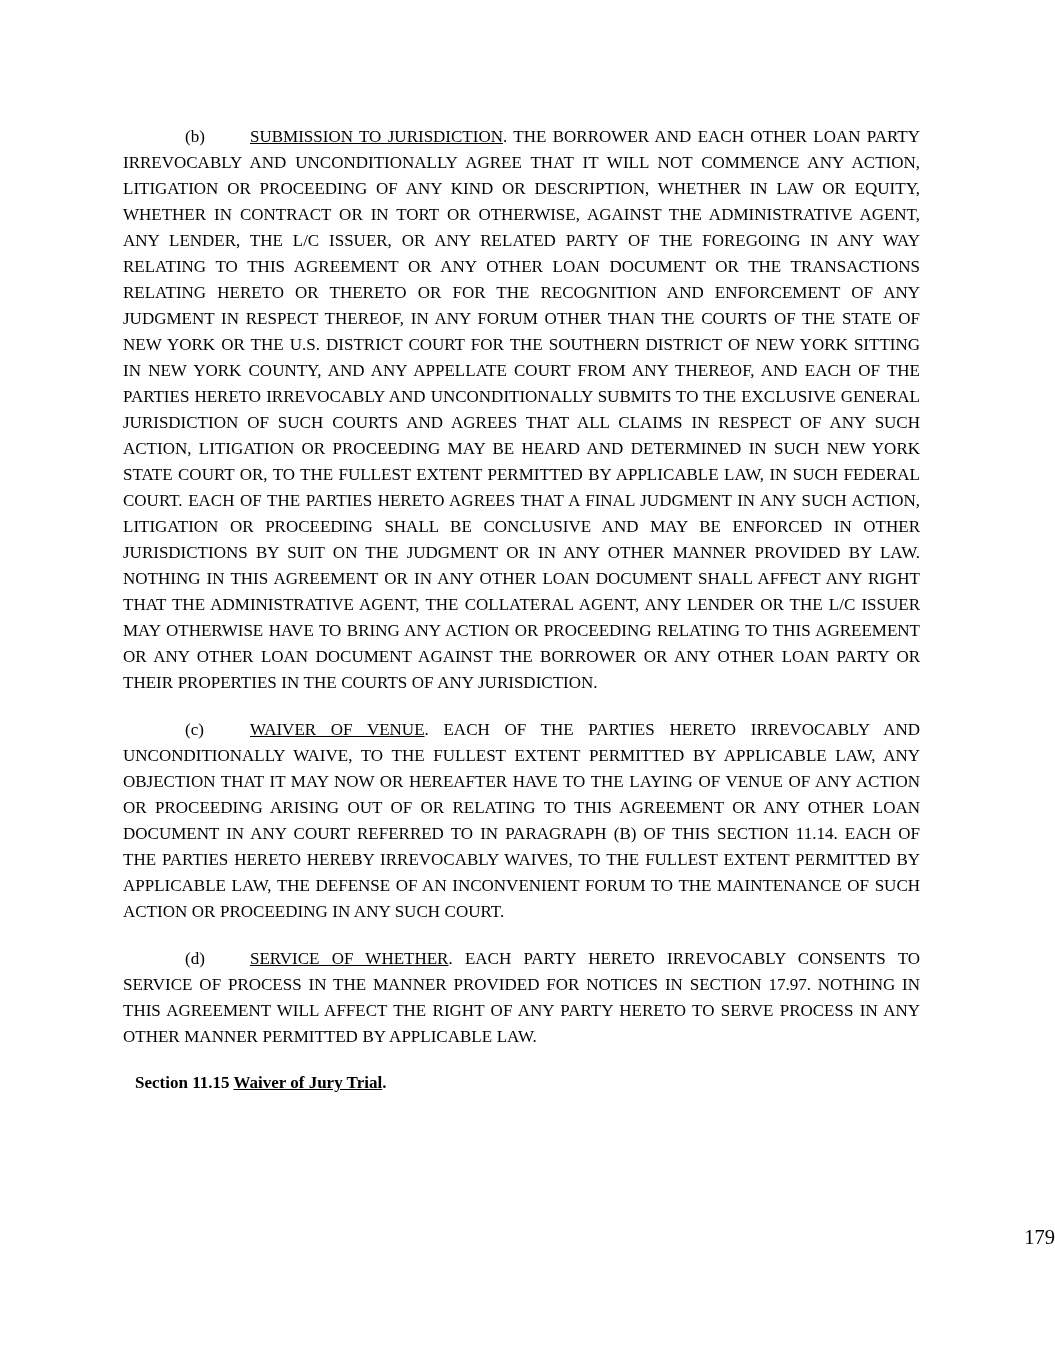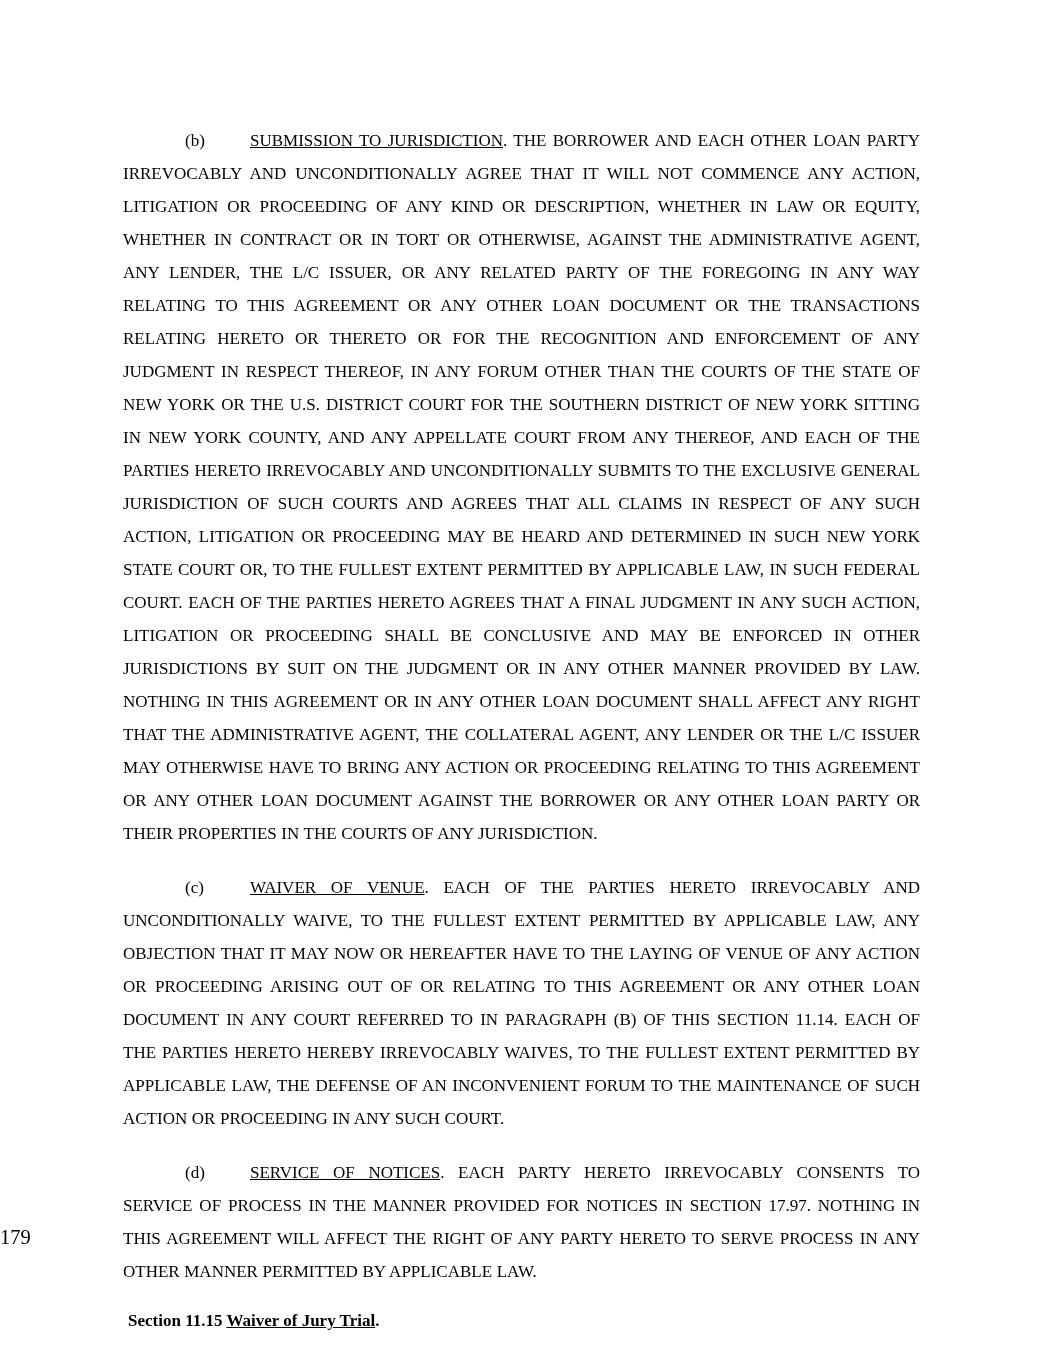--- a/index.html
+++ b/index.html
@@ -18,47 +18,47 @@
     position: absolute;
     left: 123px;
     top: 124px;
     width: 809px;
   }
   p.para {
     margin: 0 12px 21px 0;
     text-indent: 62px;
     text-align: justify;
     font-size: 17px;
-    line-height: 33px;
+    line-height: 26px;
     word-spacing: 0.02em;
   }
   .para-label {
     display: inline-block;
     width: 65px;
     text-indent: 0;
   }
   .para-heading {
     text-decoration: underline;
   }
   .section-line {
-    margin: 5px;
+    margin: 12px;
     font-size: 17px;
     line-height: 23.8px;
     font-weight: bold;
     text-align: left;
   }
   .section-title {
     text-decoration: underline;
   }
   .page-number {
     position: absolute;
     left: 0;
     top: 1226px;
     width: 1055px;
-    text-align: left;
+    text-align: right;
     font-size: 20.5px;
     line-height: 22px;
   }
   .footnote {
     position: absolute;
     left: 122px;
     top: 1259px;
     width: 812px;
     font-size: 16px;
     line-height: 20.7px;
@@ -68,21 +68,21 @@
 </head>
 <body>
 
 <div class="page">
   <div class="content">
 
     <p class="para"><span class="para-label">(b)</span><span class="para-heading">SUBMISSION TO JURISDICTION</span><span>.</span> <span>THE BORROWER AND EACH OTHER LOAN PARTY IRREVOCABLY AND UNCONDITIONALLY AGREE THAT IT WILL NOT COMMENCE ANY ACTION, LITIGATION OR PROCEEDING OF ANY KIND OR DESCRIPTION, WHETHER IN LAW OR EQUITY, WHETHER IN CONTRACT OR IN TORT OR OTHERWISE, AGAINST THE ADMINISTRATIVE AGENT, ANY LENDER, THE L/C ISSUER, OR ANY RELATED PARTY OF THE FOREGOING IN ANY WAY RELATING TO THIS AGREEMENT OR ANY OTHER LOAN DOCUMENT OR THE TRANSACTIONS RELATING HERETO OR THERETO OR FOR THE RECOGNITION AND ENFORCEMENT OF ANY JUDGMENT IN RESPECT THEREOF, IN ANY FORUM OTHER THAN THE COURTS OF THE STATE OF NEW YORK OR THE U.S. DISTRICT COURT FOR THE SOUTHERN DISTRICT OF NEW YORK SITTING IN NEW YORK COUNTY, AND ANY APPELLATE COURT FROM ANY THEREOF, AND EACH OF THE PARTIES HERETO IRREVOCABLY AND UNCONDITIONALLY SUBMITS TO THE EXCLUSIVE GENERAL JURISDICTION OF SUCH COURTS AND AGREES THAT ALL CLAIMS IN RESPECT OF ANY SUCH ACTION, LITIGATION OR PROCEEDING MAY BE HEARD AND DETERMINED IN SUCH NEW YORK STATE COURT OR, TO THE FULLEST EXTENT PERMITTED BY APPLICABLE LAW, IN SUCH FEDERAL COURT. EACH OF THE PARTIES HERETO AGREES THAT A FINAL JUDGMENT IN ANY SUCH ACTION, LITIGATION OR PROCEEDING SHALL BE CONCLUSIVE AND MAY BE ENFORCED IN OTHER JURISDICTIONS BY SUIT ON THE JUDGMENT OR IN ANY OTHER MANNER PROVIDED BY LAW. NOTHING IN THIS AGREEMENT OR IN ANY OTHER LOAN DOCUMENT SHALL AFFECT ANY RIGHT THAT THE ADMINISTRATIVE AGENT, THE COLLATERAL AGENT, ANY LENDER OR THE L/C ISSUER MAY OTHERWISE HAVE TO BRING ANY ACTION OR PROCEEDING RELATING TO THIS AGREEMENT OR ANY OTHER LOAN DOCUMENT AGAINST THE BORROWER OR ANY OTHER LOAN PARTY OR THEIR PROPERTIES IN THE COURTS OF ANY JURISDICTION.</span></p>
 
     <p class="para"><span class="para-label">(c)</span><span class="para-heading">WAIVER OF VENUE</span><span>.</span> <span>EACH OF THE PARTIES HERETO IRREVOCABLY AND UNCONDITIONALLY WAIVE, TO THE FULLEST EXTENT PERMITTED BY APPLICABLE LAW, ANY OBJECTION THAT IT MAY NOW OR HEREAFTER HAVE TO THE LAYING OF VENUE OF ANY ACTION OR PROCEEDING ARISING OUT OF OR RELATING TO THIS AGREEMENT OR ANY OTHER LOAN DOCUMENT IN ANY COURT REFERRED TO IN PARAGRAPH (B) OF THIS SECTION 11.14. EACH OF THE PARTIES HERETO HEREBY IRREVOCABLY WAIVES, TO THE FULLEST EXTENT PERMITTED BY APPLICABLE LAW, THE DEFENSE OF AN INCONVENIENT FORUM TO THE MAINTENANCE OF SUCH ACTION OR PROCEEDING IN ANY SUCH COURT.</span></p>
 
-    <p class="para"><span class="para-label">(d)</span><span class="para-heading">SERVICE OF NOTICES</span><span>.</span> <span>EACH PARTY HERETO IRREVOCABLY CONSENTS TO SERVICE OF PROCESS IN THE MANNER PROVIDED FOR NOTICES IN SECTION 17.97. NOTHING IN THIS AGREEMENT WILL AFFECT THE RIGHT OF ANY PARTY HERETO TO SERVE PROCESS IN ANY OTHER MANNER PERMITTED BY APPLICABLE LAW.</span></p>
+    <p class="para"><span class="para-label">(d)</span><span class="para-heading">SERVICE OF WHETHER</span><span>.</span> <span>EACH PARTY HERETO IRREVOCABLY CONSENTS TO SERVICE OF PROCESS IN THE MANNER PROVIDED FOR NOTICES IN SECTION 17.97. NOTHING IN THIS AGREEMENT WILL AFFECT THE RIGHT OF ANY PARTY HERETO TO SERVE PROCESS IN ANY OTHER MANNER PERMITTED BY APPLICABLE LAW.</span></p>
 
     <p class="section-line"><span>Section 11.15</span> <span class="section-title">Waiver of Jury Trial</span><span>.</span></p>
 
   </div>
 
   <div class="page-number">179</div>
 
 </div>
 
 </body></html>

